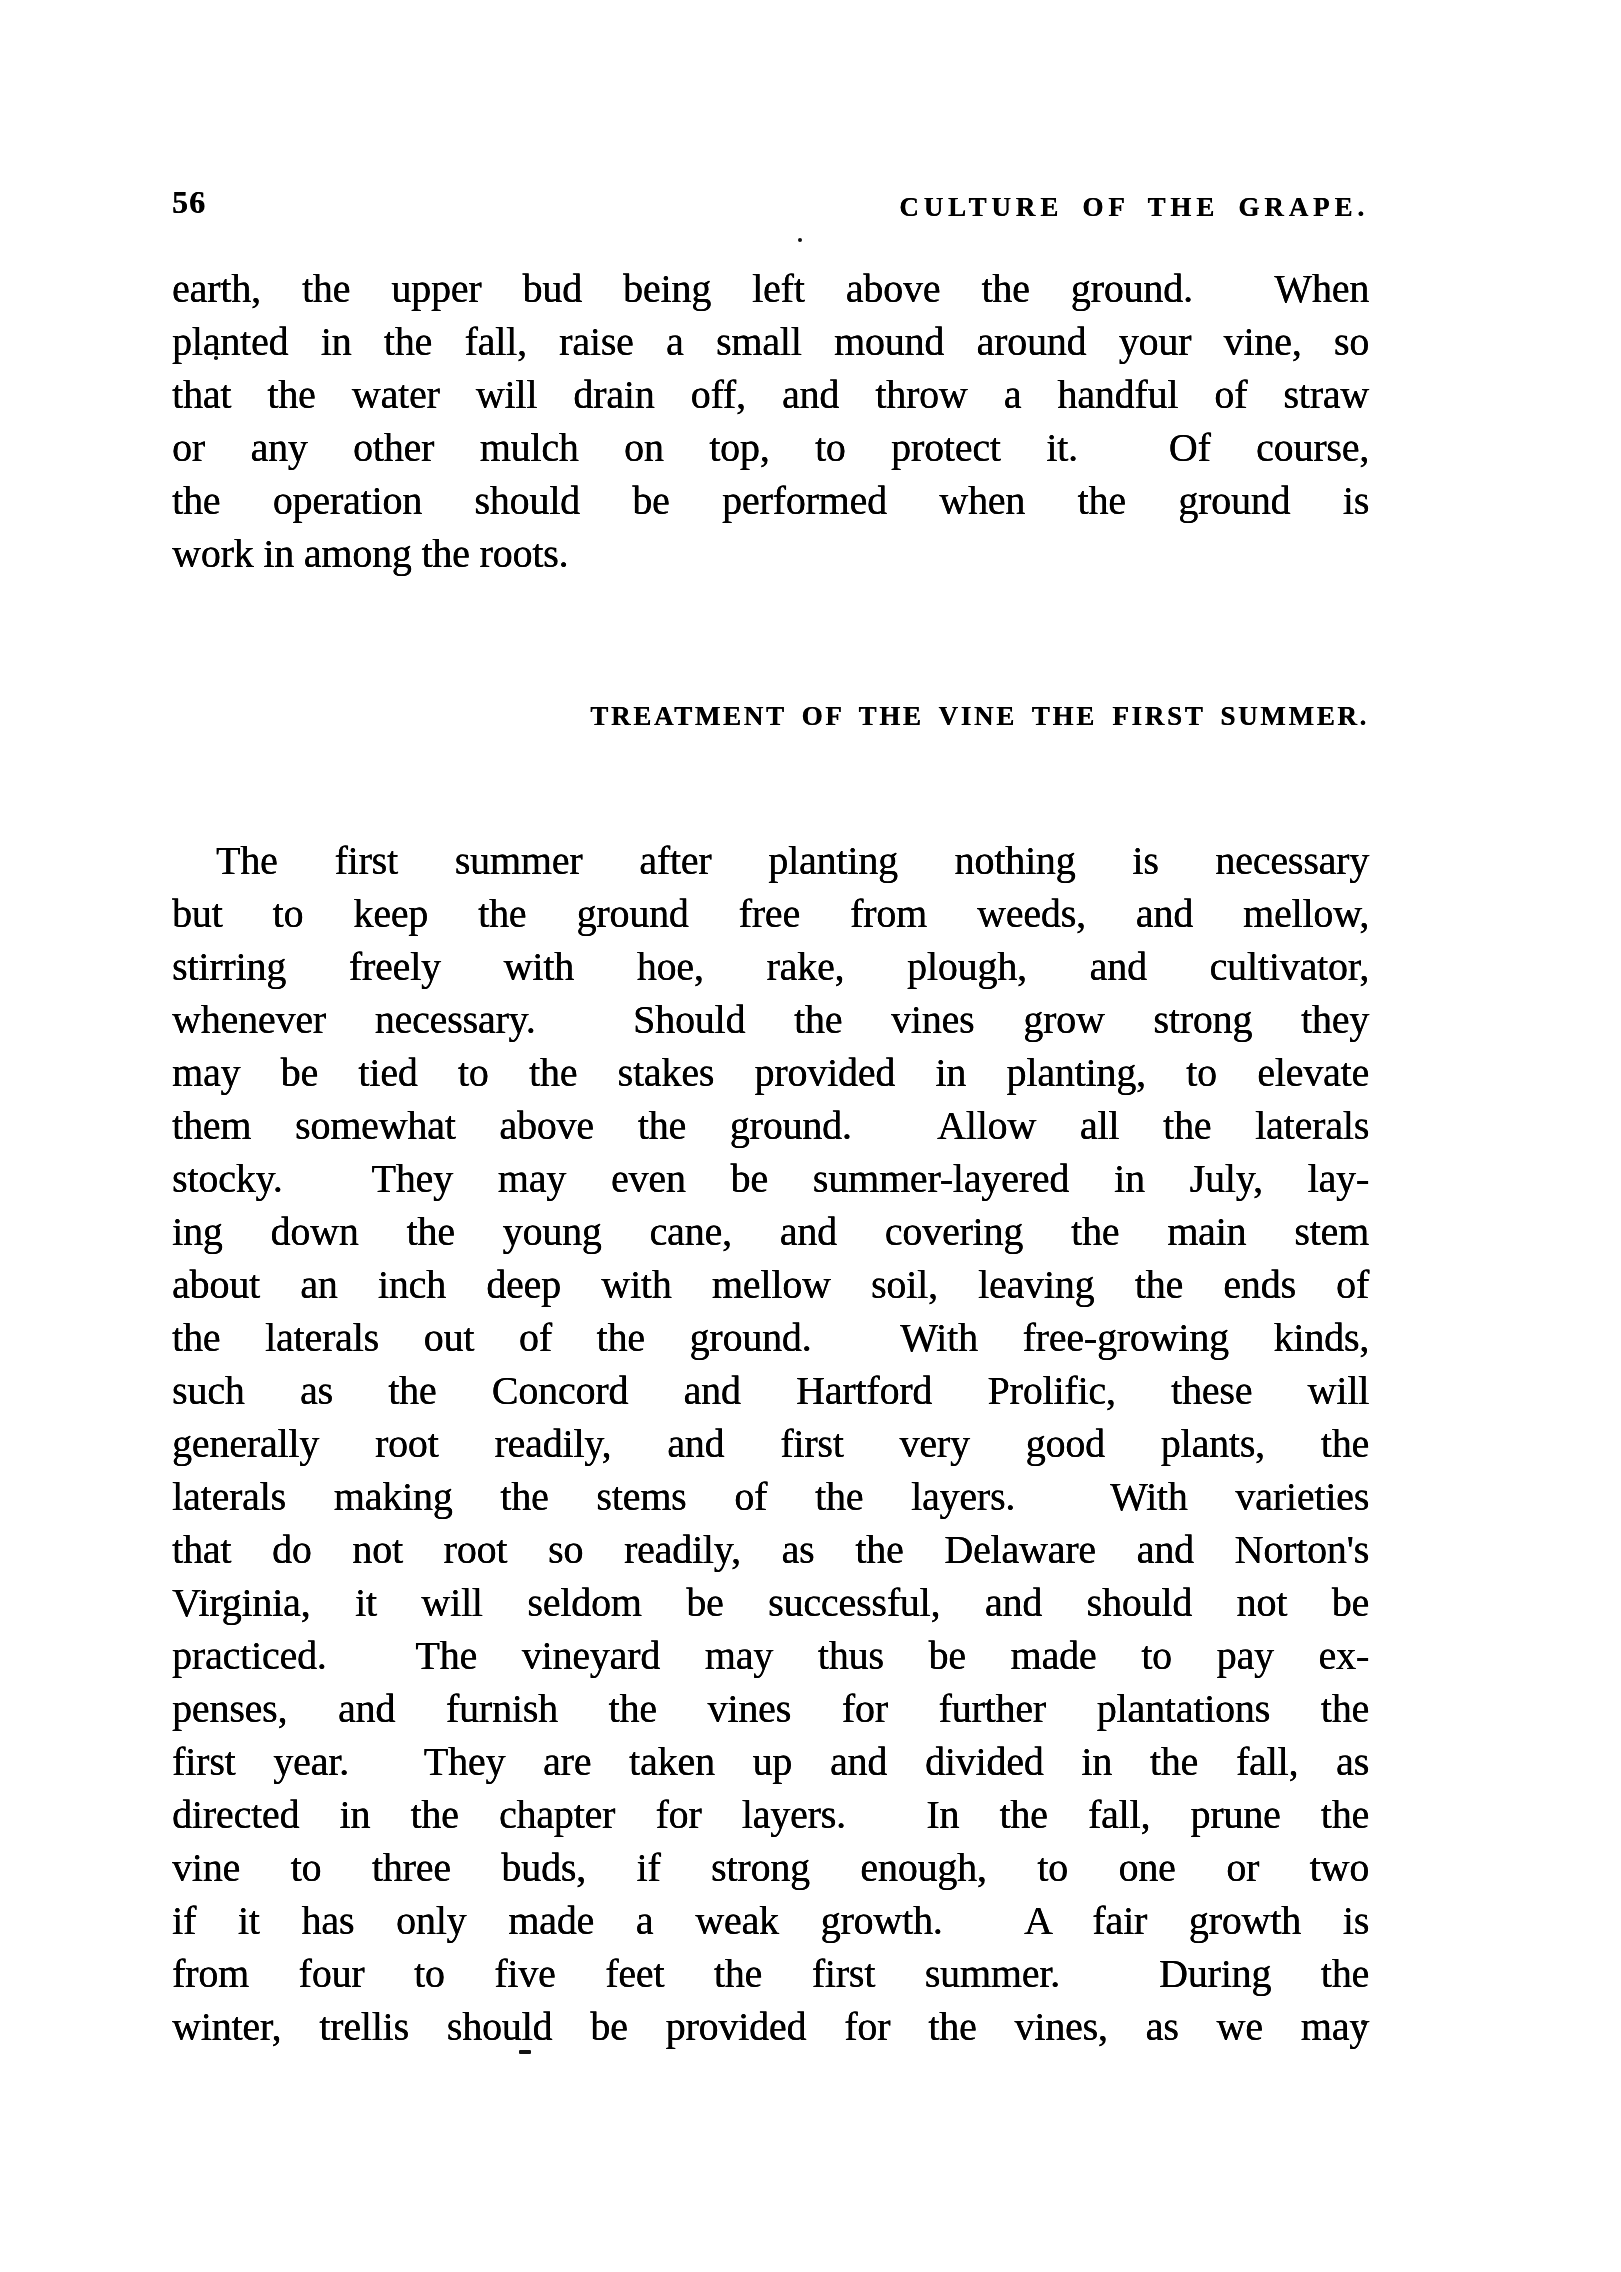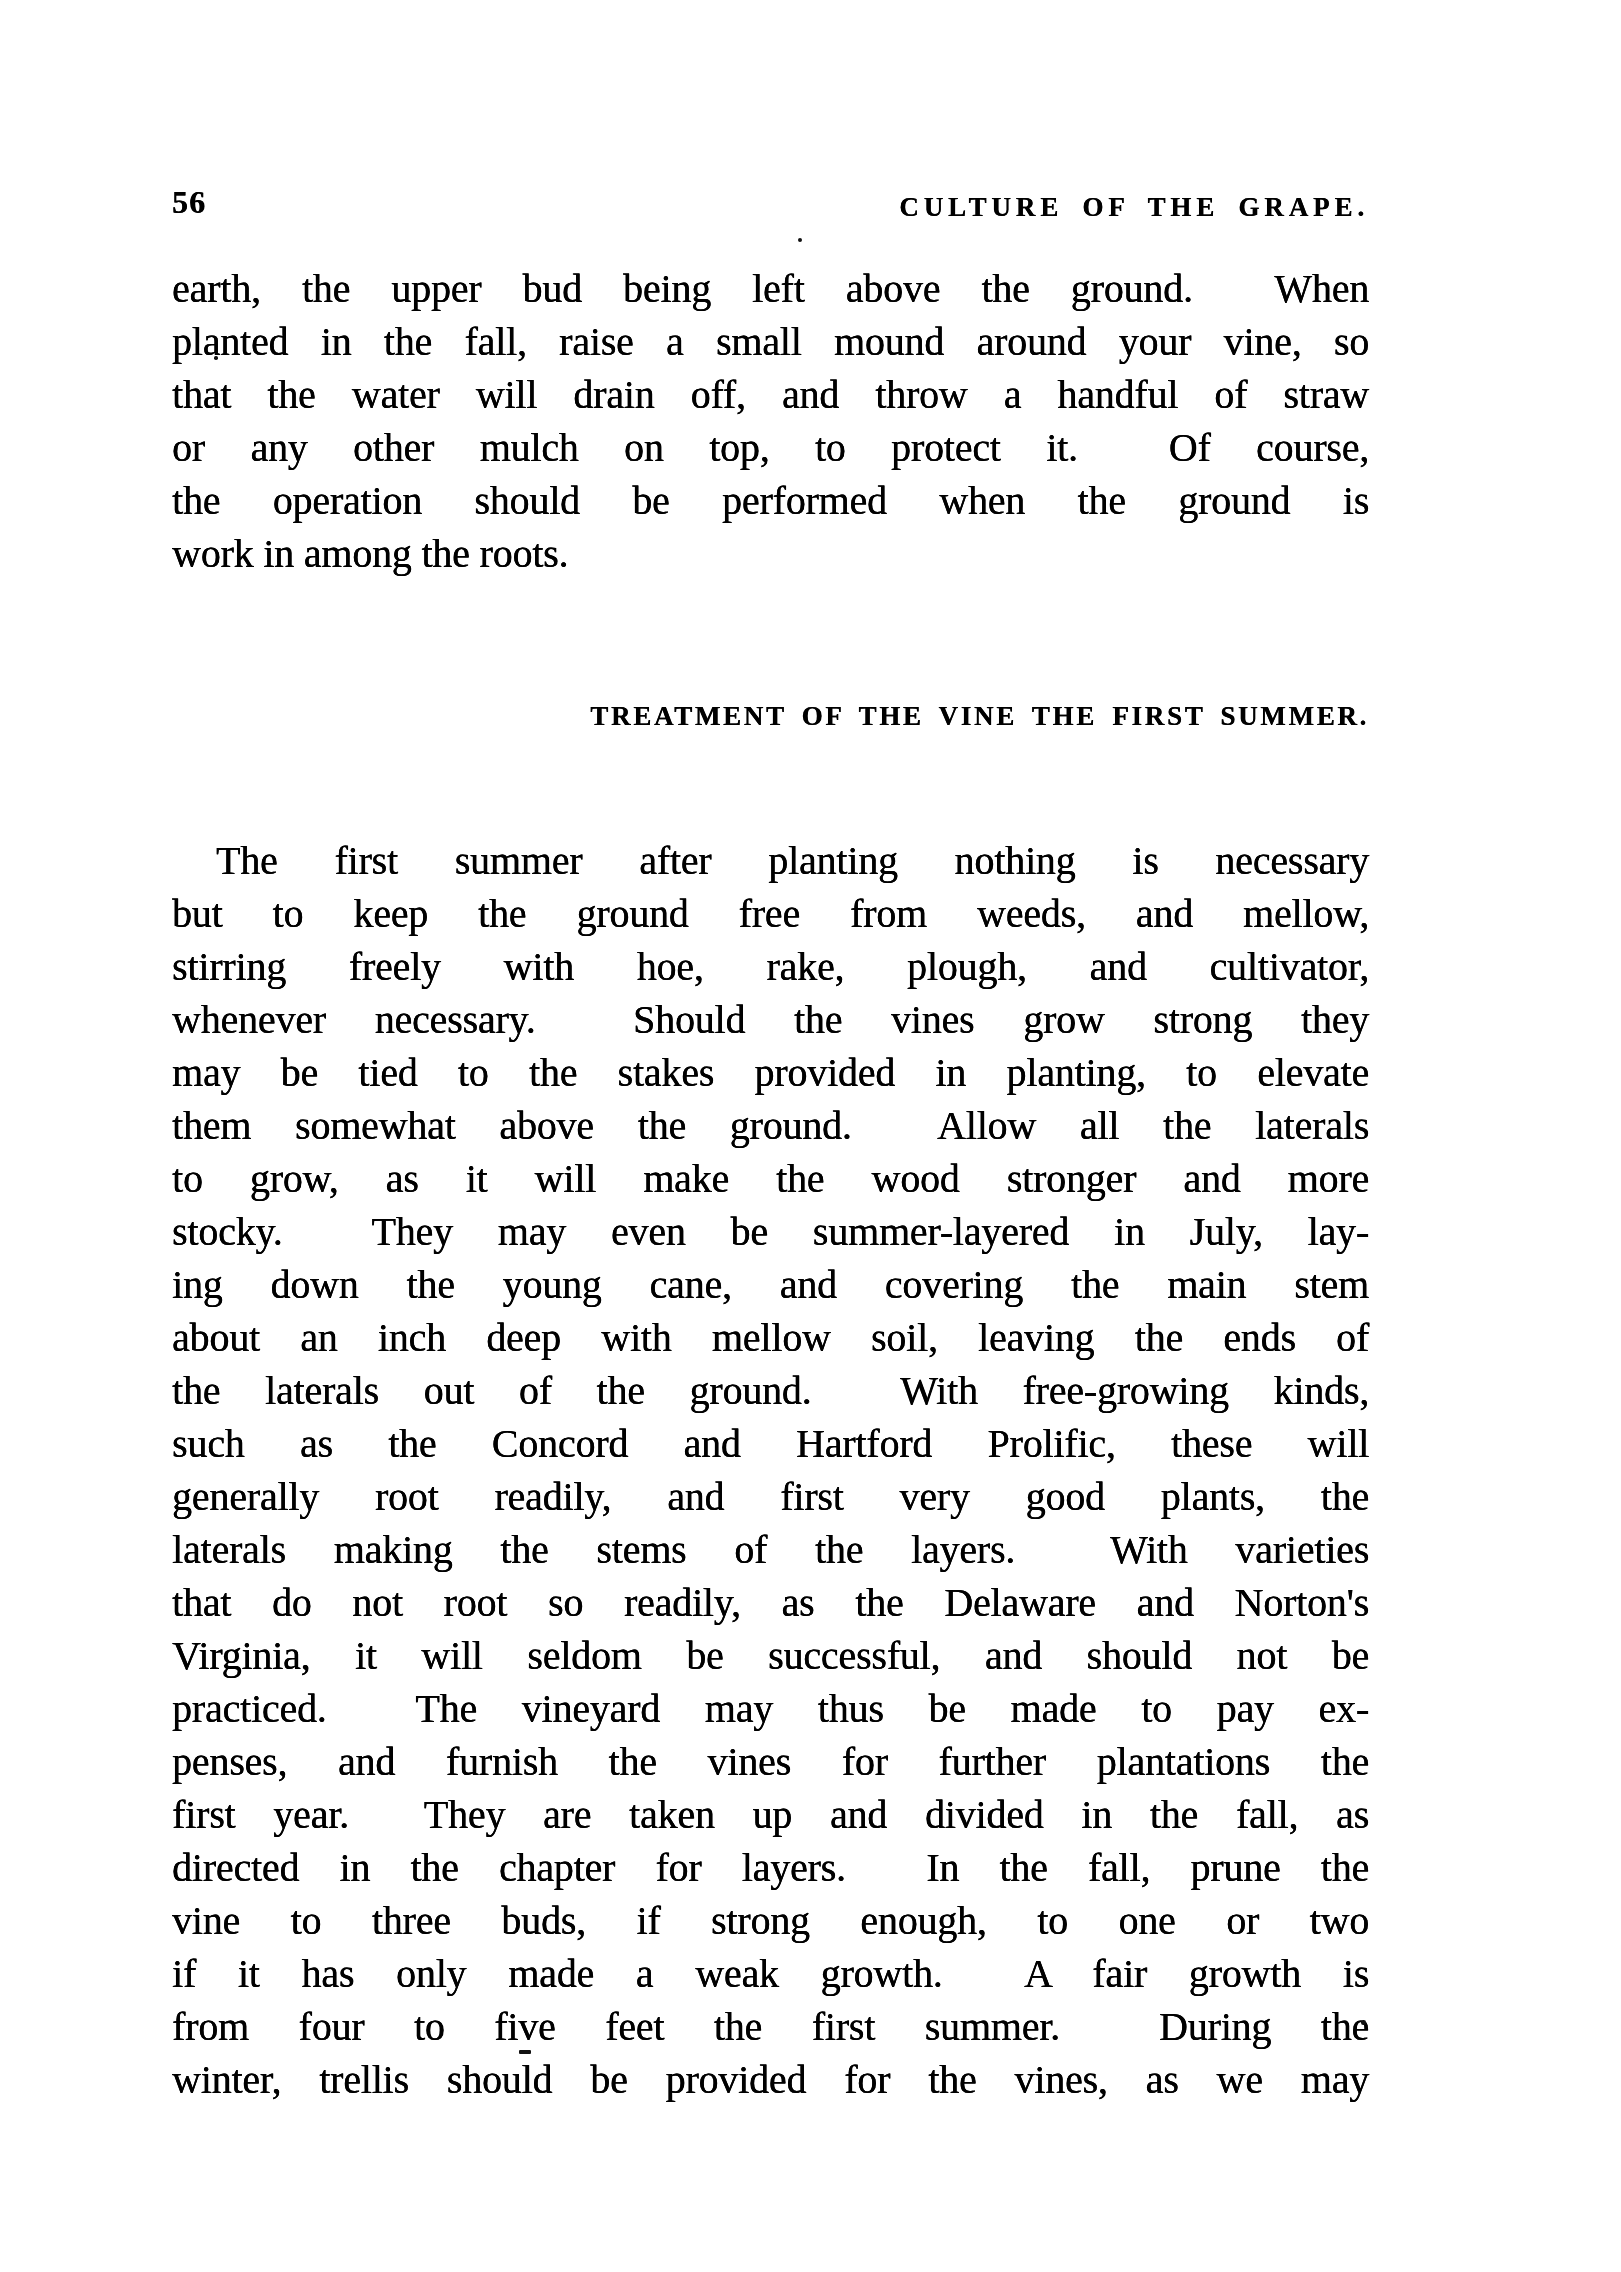--- a/index.html
+++ b/index.html
@@ -109,21 +109,20 @@
 
   <div class="section-heading">TREATMENT OF THE VINE THE FIRST SUMMER.</div>
 
   <div class="textcol para-2">
     <div class="tline jline indent">The first summer after planting nothing is necessary</div>
     <div class="tline jline">but to keep the ground free from weeds, and mellow,</div>
     <div class="tline jline">stirring freely with hoe, rake, plough, and cultivator,</div>
     <div class="tline jline">whenever necessary.  Should the vines grow strong they</div>
     <div class="tline jline">may be tied to the stakes provided in planting, to elevate</div>
     <div class="tline jline">them somewhat above the ground.  Allow all the laterals</div>
-    <div class="tline jline">to grow, as it will make the wood stronger and more</div>
     <div class="tline jline">stocky.  They may even be summer-layered in July, lay-</div>
     <div class="tline jline">ing down the young cane, and covering the main stem</div>
     <div class="tline jline">about an inch deep with mellow soil, leaving the ends of</div>
     <div class="tline jline">the laterals out of the ground.  With free-growing kinds,</div>
     <div class="tline jline">such as the Concord and Hartford Prolific, these will</div>
     <div class="tline jline">generally root readily, and first very good plants, the</div>
     <div class="tline jline">laterals making the stems of the layers.  With varieties</div>
     <div class="tline jline">that do not root so readily, as the Delaware and Norton's</div>
     <div class="tline jline">Virginia, it will seldom be successful, and should not be</div>
     <div class="tline jline">practiced.  The vineyard may thus be made to pay ex-</div>

